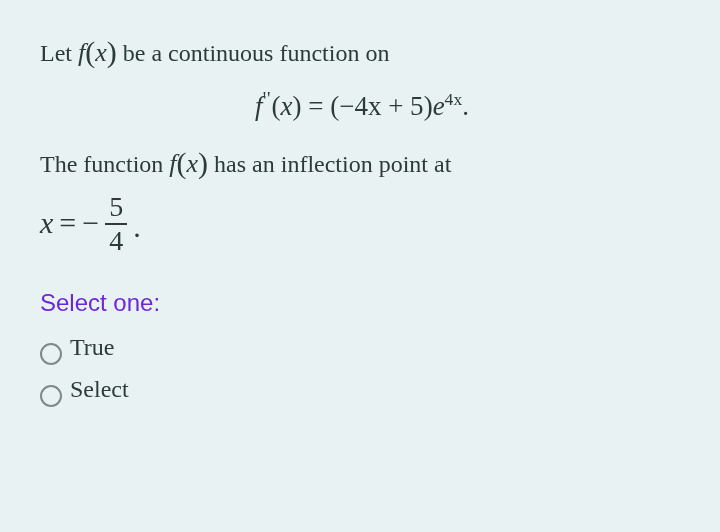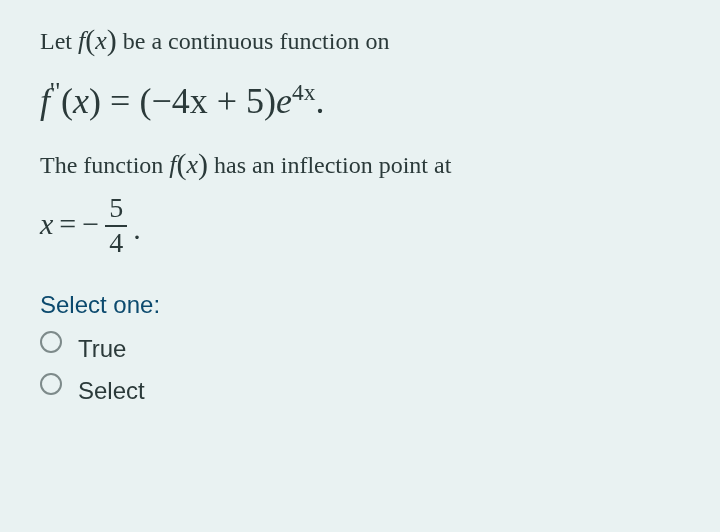--- a/index.html
+++ b/index.html
@@ -6,31 +6,32 @@
     margin: 0;
     padding: 0;
     width: 720px;
     height: 532px;
     background: #e9f2f2;
     font-family: "Georgia", "Times New Roman", serif;
     color: #2b3a3a;
   }
   .page {
     box-sizing: border-box;
-    padding: 16px 36px 28px 40px;
+    padding: 28px 36px 28px 40px;
     font-size: 24px;
     line-height: 1.5;
   }
   .math {
     font-family: "Georgia", "Cambria Math", "Times New Roman", serif;
     font-style: italic;
   }
   .row1 span, .row2 span, .row4 span { white-space: pre; }
   .eq {
-    font-size: 36px;
+    text-align: center;
+    font-size: 27px;
     margin: 12px 0 12px 0;
     font-style: italic;
     font-family: Liberation Serif, serif;
   }
   .eq .up { font-style: normal; }
   .eq sup { font-size: 0.65em; font-style: normal; }
   .fenced { font-style: normal; }
   .frac-line {
     font-size: 30px;
     font-style: italic;
@@ -54,34 +55,35 @@
   .frac .bar {
     width: 100%;
     height: 0;
     border-top: 2px solid #2b3a3a;
     margin: 1px 0;
   }
   .frac .den { padding: 0 4px; }
   .select {
     font-family: Arial, Helvetica, sans-serif;
     font-size: 24px;
-    color: #0c4a6e;
+    color: #6d28d9;
     margin-top: 8px;
   }
   .opts {
     margin-top: 8px;
     font-family: Arial, Helvetica, sans-serif;
     font-size: 24px;
   }
   .opt {
     display: flex;
-    align-items: flex-start;
-    gap: 16px;
+    align-items: flex-end;
+    gap: 8px;
     margin: 6px 0;
     cursor: pointer;
+    font-family: Liberation Serif, serif;
   }
   .radio {
     width: 22px;
     height: 22px;
     border: 2px solid #7d8a8a;
     border-radius: 50%;
     box-sizing: border-box;
     background: #fff0;
   }
   .big-paren {

